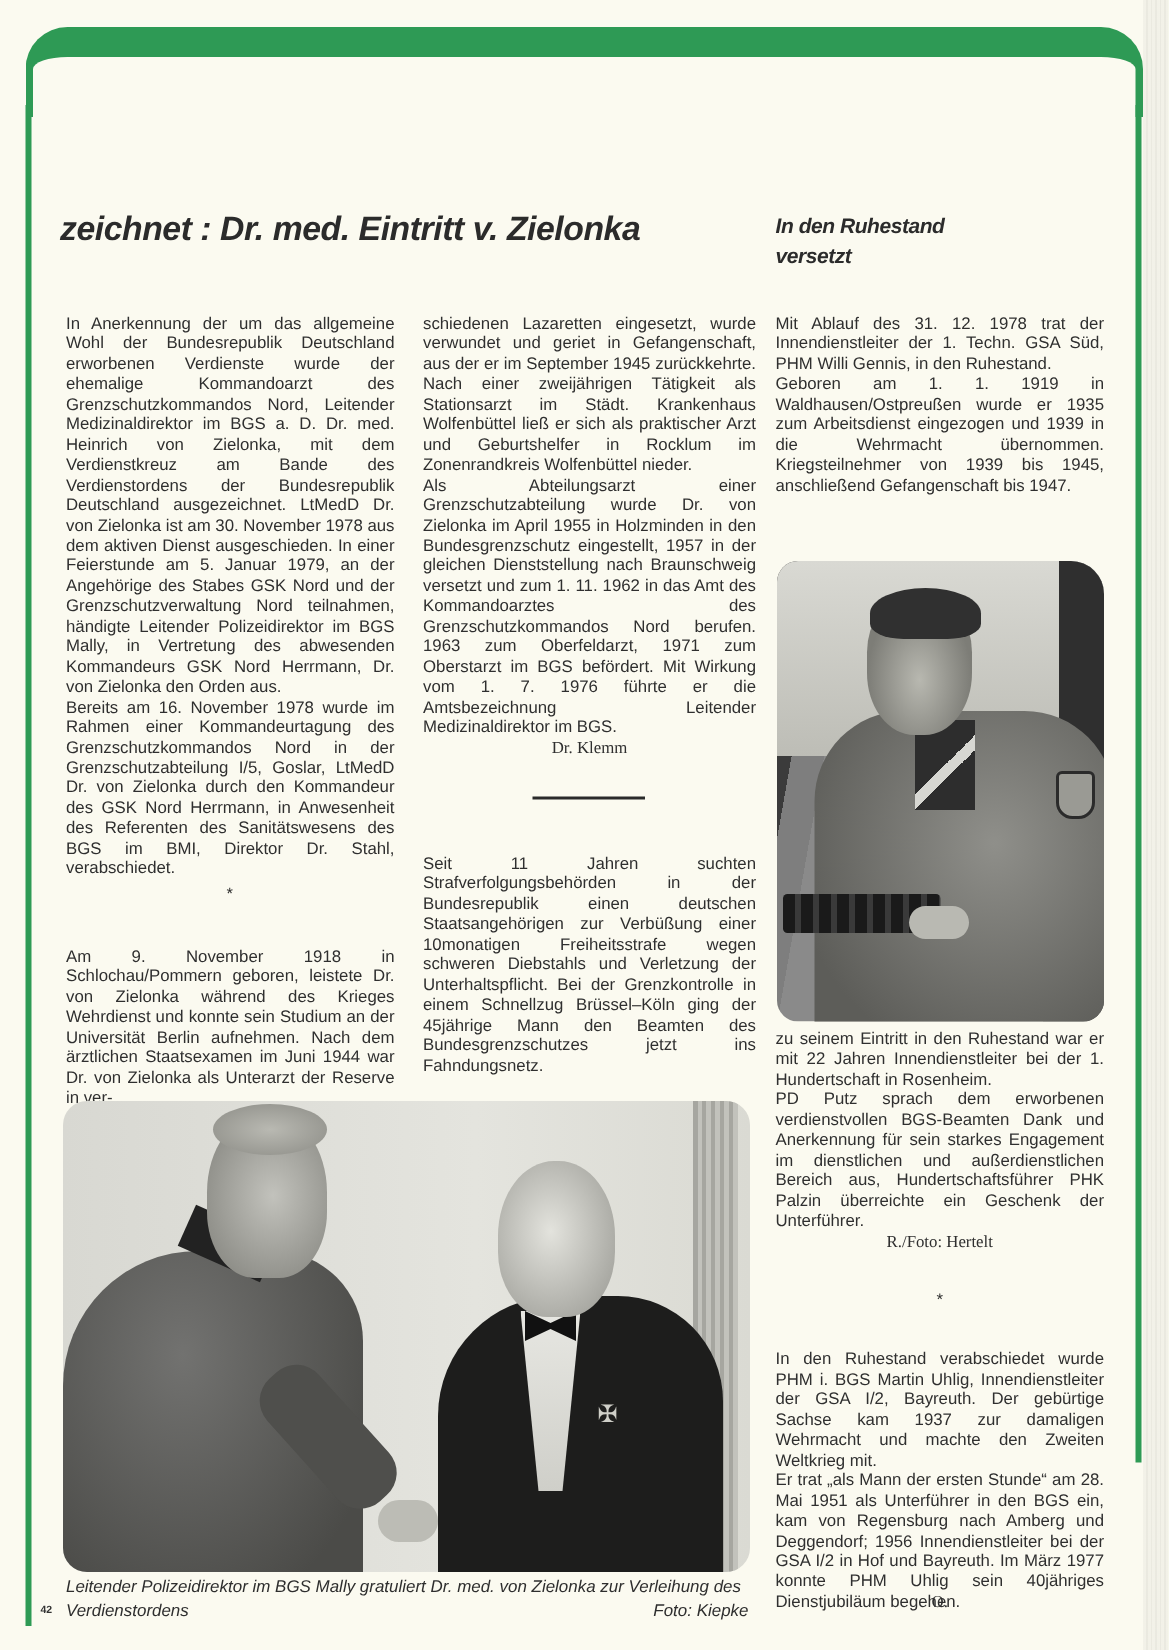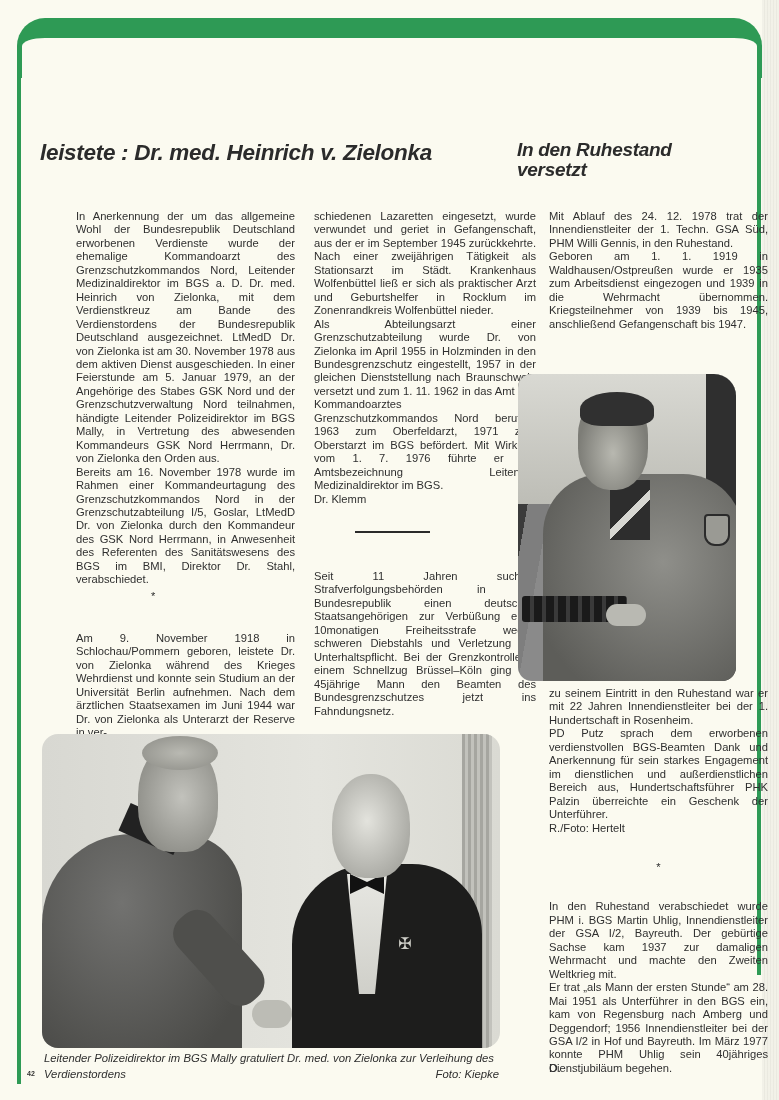--- a/index.html
+++ b/index.html
@@ -30,28 +30,27 @@
   }
   .frame-right {
     position: absolute; left: 757px; top: 70px; width: 4px; height: 905px;
     background: #2e9a55;
   }
   .headline {
     position: absolute; font-weight: bold; font-style: italic;
     color: #2b2b2b; letter-spacing: -0.3px;
   }
   .headline.main { left: 40px; top: 140px; width: 470px; font-size: 22.5px; line-height: 25px; }
-  .headline.side { left: 517px; top: 140px; width: 240px; font-size: 19px; line-height: 20px; }
+  .headline.side { left: 517px; top: 140px; width: 240px; font-size: 14px; line-height: 20px; }
   .col {
     position: absolute; font-size: 11.2px; line-height: 13.45px; text-align: justify;
     color: #2f2f2f;
-    margin-left: 32px;
   }
   .col p { margin: 0; }
-  .col .sig { text-align: left; }
+  .col .sig { text-align: center; font-family: Liberation Serif, serif; }
   .col .center { text-align: center; }
   .col1 { left: 44px; top: 210px; width: 219px; }
   .col2 { left: 282px; top: 210px; width: 222px; }
   .col3 { left: 517px; top: 210px; width: 219px; }
   .col3b { left: 517px; top: 687px; width: 219px; }
   .col1b { left: 44px; top: 632px; width: 219px; }
   .col2b { left: 282px; top: 570px; width: 222px; }
   .bullet { position: absolute; font-size: 11px; }
   .rule {
     position: absolute; left: 355px; top: 531px; width: 75px; height: 2px; background: #2a2a2a;
@@ -109,21 +108,21 @@
 <body>
 
 <div class="page"></div>
 <div class="right-margin"></div>
 
 <div class="frame-top"></div>
 <div class="frame-left"></div>
 <div class="frame-right"></div>
 
 <div class="headline main">
-  <div>leistete : Dr. med. Heinrich v. Zielonka</div>
+  <div>zeichnet : Dr. med. Eintritt v. Zielonka</div>
 </div>
 <div class="headline side">
   <div>In den Ruhestand</div>
   <div>versetzt</div>
 </div>
 
 <div class="col col1">
   <p>In Anerkennung der um das allgemeine Wohl der Bundesrepublik Deutschland erworbenen Verdienste wurde der ehemalige Kommandoarzt des Grenzschutzkommandos Nord, Leitender Medizinaldirektor im BGS a. D. Dr. med. Heinrich von Zielonka, mit dem Verdienstkreuz am Bande des Verdienstordens der Bundesrepublik Deutschland ausgezeichnet. LtMedD Dr. von Zielonka ist am 30. November 1978 aus dem aktiven Dienst ausgeschieden. In einer Feierstunde am 5. Januar 1979, an der Angehörige des Stabes GSK Nord und der Grenzschutzverwaltung Nord teilnahmen, händigte Leitender Polizeidirektor im BGS Mally, in Vertretung des abwesenden Kommandeurs GSK Nord Herrmann, Dr. von Zielonka den Orden aus.</p>
   <p>Bereits am 16. November 1978 wurde im Rahmen einer Kommandeurtagung des Grenzschutzkommandos Nord in der Grenzschutzabteilung I/5, Goslar, LtMedD Dr. von Zielonka durch den Kommandeur des GSK Nord Herrmann, in Anwesenheit des Referenten des Sanitätswesens des BGS im BMI, Direktor Dr. Stahl, verabschiedet.</p>
 </div>
@@ -136,21 +135,21 @@
   <p>schiedenen Lazaretten eingesetzt, wurde verwundet und geriet in Gefangenschaft, aus der er im September 1945 zurückkehrte. Nach einer zweijährigen Tätigkeit als Stationsarzt im Städt. Krankenhaus Wolfenbüttel ließ er sich als praktischer Arzt und Geburtshelfer in Rocklum im Zonenrandkreis Wolfenbüttel nieder.</p>
   <p>Als Abteilungsarzt einer Grenzschutzabteilung wurde Dr. von Zielonka im April 1955 in Holzminden in den Bundesgrenzschutz eingestellt, 1957 in der gleichen Dienststellung nach Braunschweig versetzt und zum 1. 11. 1962 in das Amt des Kommandoarztes des Grenzschutzkommandos Nord berufen. 1963 zum Oberfeldarzt, 1971 zum Oberstarzt im BGS befördert. Mit Wirkung vom 1. 7. 1976 führte er die Amtsbezeichnung Leitender Medizinaldirektor im BGS.</p>
   <p class="sig">Dr. Klemm</p>
 </div>
 <div class="rule"></div>
 <div class="col col2b">
   <p>Seit 11 Jahren suchten Strafverfolgungsbehörden in der Bundesrepublik einen deutschen Staatsangehörigen zur Verbüßung einer 10monatigen Freiheitsstrafe wegen schweren Diebstahls und Verletzung der Unterhaltspflicht. Bei der Grenzkontrolle in einem Schnellzug Brüssel–Köln ging der 45jährige Mann den Beamten des Bundesgrenzschutzes jetzt ins Fahndungsnetz.</p>
 </div>
 
 <div class="col col3">
-  <p>Mit Ablauf des 24. 12. 1978 trat der Innendienstleiter der 1. Techn. GSA Süd, PHM Willi Gennis, in den Ruhestand.</p>
+  <p>Mit Ablauf des 31. 12. 1978 trat der Innendienstleiter der 1. Techn. GSA Süd, PHM Willi Gennis, in den Ruhestand.</p>
   <p>Geboren am 1. 1. 1919 in Waldhausen/Ostpreußen wurde er 1935 zum Arbeitsdienst eingezogen und 1939 in die Wehrmacht übernommen. Kriegsteilnehmer von 1939 bis 1945, anschließend Gefangenschaft bis 1947.</p>
 </div>
 
 <div class="photo photo-a" title="Photo: uniformed officer holding a gift tray">
   <div class="bg"></div>
   <div class="door"></div>
   <div class="torso"></div>
   <div class="collar"></div>
   <div class="head"></div>
   <div class="hair"></div>

